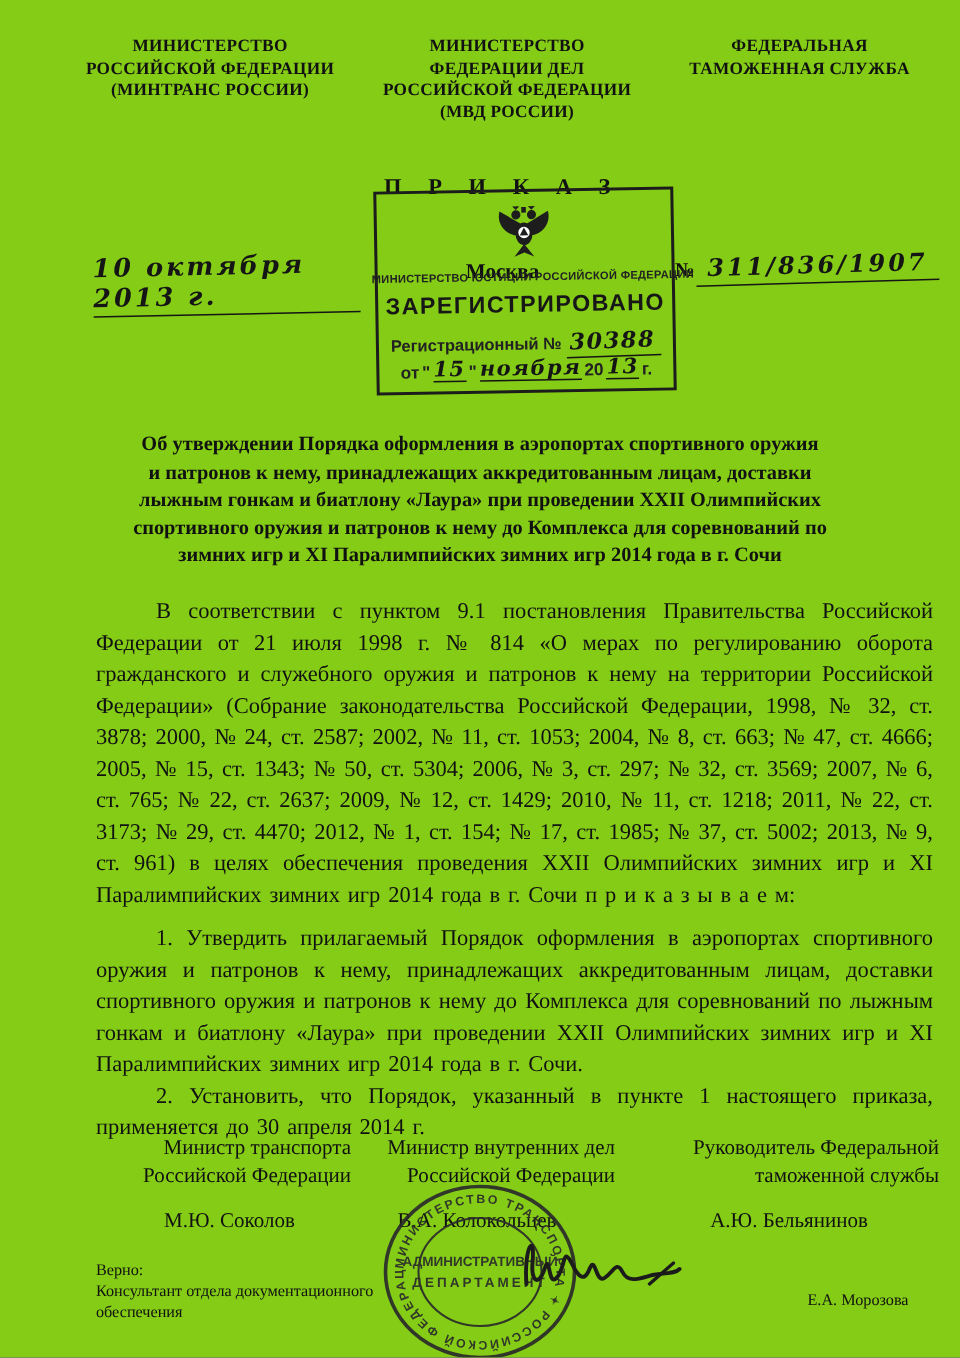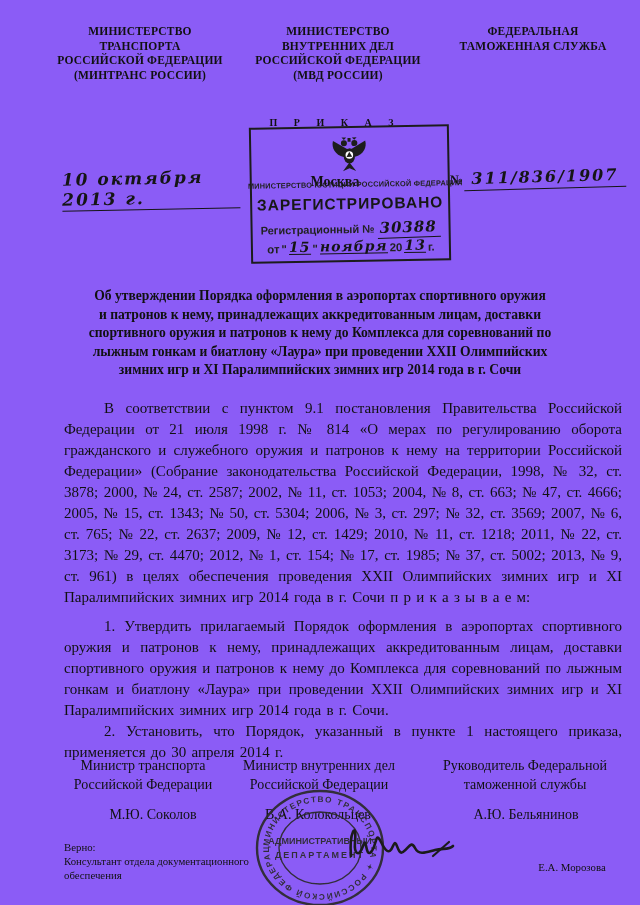--- a/index.html
+++ b/index.html
@@ -1,26 +1,26 @@
 <!DOCTYPE html>
 <html><head>
 <meta charset="utf-8">
 <style>
   html,body{margin:0;padding:0;background:#777;}
   .page{
     position:relative;width:640px;height:905px;margin:0 auto;
-    background:#8b5cf6;overflow:hidden;
+    background:#84cc16;overflow:hidden;
     font-family:"Liberation Serif", serif;color:#111;
   }
   .abs{position:absolute;}
   .c{text-align:center;font-weight:bold;}
   
   .agency{font-weight:bold;font-size:11.5px;line-height:14.5px;text-align:center;letter-spacing:.2px;}
   
-  .order-kind{font-weight:bold;font-size:10px;letter-spacing:7px;z-index:1;}
+  .order-kind{font-weight:bold;font-size:15px;letter-spacing:7px;z-index:1;}
   .place{font-size:14px;z-index:1;}
   .num-sign{font-size:13px;font-weight:bold;z-index:1;}
   
   .hand{
     font-family:"DejaVu Serif", serif;font-style:italic;font-weight:bold;
     color:#151515;letter-spacing:2px;
   }
   .uline{border-bottom:1.6px solid #151515;}
   .date-hand{font-size:17px;transform:rotate(-1.2deg);z-index:3;padding-bottom:1px;}
   .num-hand{font-size:16px;transform:rotate(-1.6deg);z-index:3;padding-bottom:2px;text-align:center;}
@@ -36,43 +36,42 @@
   .reg-from{font-size:11.5px;font-weight:bold;color:#222;display:flex;justify-content:center;align-items:flex-end;gap:2px;}
   .reg-from .hand{font-size:14px;letter-spacing:1px;line-height:13px;}
   
   .doc-title{font-weight:bold;font-size:13.6px;line-height:18.6px;text-align:center;}
   
   .body-text{font-size:15px;line-height:21px;text-align:justify;word-spacing:1.5px;}
   .body-text p{margin:0 0 0 0;text-indent:40px;}
   .body-text p + p{margin-top:0px;}
   .para-gap{margin-top:8px !important;}
   
-  .sig-title{font-size:14px;line-height:18.5px;text-align:center;}
+  .sig-title{font-size:14px;line-height:18.5px;text-align:right;}
   .sig-name{font-size:14px;text-align:center;}
   
   .cert{font-size:10.8px;line-height:14px;}
   
   .round-stamp{z-index:4;opacity:.92;}
   .flourish{z-index:5;}
   svg text{font-family:"Liberation Sans", sans-serif;}
 </style>
 </head>
 <body>
 
 <div class="page">
 
   <div class="abs agency" style="left:42px;top:24px;width:196px;">
     <div>МИНИСТЕРСТВО</div>
-    <div>ТРАНСПОРТА</div>
     <div>РОССИЙСКОЙ ФЕДЕРАЦИИ</div>
     <div>(МИНТРАНС РОССИИ)</div>
   </div>
   <div class="abs agency" style="left:242px;top:24px;width:192px;">
     <div>МИНИСТЕРСТВО</div>
-    <div>ВНУТРЕННИХ ДЕЛ</div>
+    <div>ФЕДЕРАЦИИ ДЕЛ</div>
     <div>РОССИЙСКОЙ ФЕДЕРАЦИИ</div>
     <div>(МВД РОССИИ)</div>
   </div>
   <div class="abs agency" style="left:438px;top:24px;width:190px;">
     <div>ФЕДЕРАЛЬНАЯ</div>
     <div>ТАМОЖЕННАЯ СЛУЖБА</div>
   </div>
 
   <div class="abs order-kind c" style="left:235px;top:117px;width:200px;">П Р И К А З</div>
 
@@ -115,22 +114,22 @@
       <span class="hand uline" style="min-width:52px;">ноября</span>
       <span>20</span>
       <span class="hand uline">13</span>
       <span>г.</span>
     </div>
   </div>
 
   <div class="abs doc-title" style="left:65px;top:287px;width:510px;">
     <div>Об утверждении Порядка оформления в аэропортах спортивного оружия</div>
     <div>и патронов к нему, принадлежащих  аккредитованным лицам, доставки</div>
+    <div>лыжным гонкам и биатлону «Лаура» при проведении XXII Олимпийских</div>
     <div>спортивного оружия и патронов к нему до Комплекса для соревнований по</div>
-    <div>лыжным гонкам и биатлону «Лаура» при проведении XXII Олимпийских</div>
     <div>зимних игр и XI Паралимпийских зимних игр 2014 года в г. Сочи</div>
   </div>
 
   <div class="abs body-text" style="left:64px;top:398px;width:558px;">
     <p>В соответствии с пунктом 9.1 постановления Правительства Российской Федерации от 21 июля 1998 г. № 814 «О мерах по регулированию оборота гражданского и служебного оружия и патронов к нему на территории Российской Федерации» (Собрание законодательства Российской Федерации, 1998, № 32, ст. 3878; 2000, № 24, ст. 2587;  2002, № 11, ст. 1053; 2004, № 8, ст. 663; № 47, ст. 4666; 2005, № 15, ст. 1343; № 50, ст. 5304; 2006, № 3, ст. 297; № 32, ст. 3569; 2007, № 6, ст. 765; № 22, ст. 2637; 2009, № 12, ст. 1429; 2010, № 11, ст. 1218; 2011, № 22, ст. 3173; № 29, ст. 4470; 2012, № 1, ст. 154; № 17, ст. 1985; № 37, ст. 5002; 2013, № 9, ст. 961) в целях обеспечения проведения XXII Олимпийских зимних игр и XI Паралимпийских зимних игр 2014 года в г. Сочи  п р и к а з ы в а е м:</p>
     <p class="para-gap">1. Утвердить прилагаемый Порядок оформления в аэропортах спортивного оружия и патронов к нему, принадлежащих аккредитованным лицам, доставки спортивного оружия и патронов к нему до Комплекса для соревнований по лыжным гонкам и биатлону «Лаура» при проведении XXII Олимпийских зимних игр и XI Паралимпийских зимних игр 2014 года в г. Сочи.</p>
     <p>2. Установить, что Порядок, указанный в пункте 1 настоящего приказа, применяется до 30 апреля 2014 г.</p>
   </div>
 
   <div class="abs sig-title" style="left:52px;top:757px;width:182px;">Министр транспорта Российской Федерации</div>

